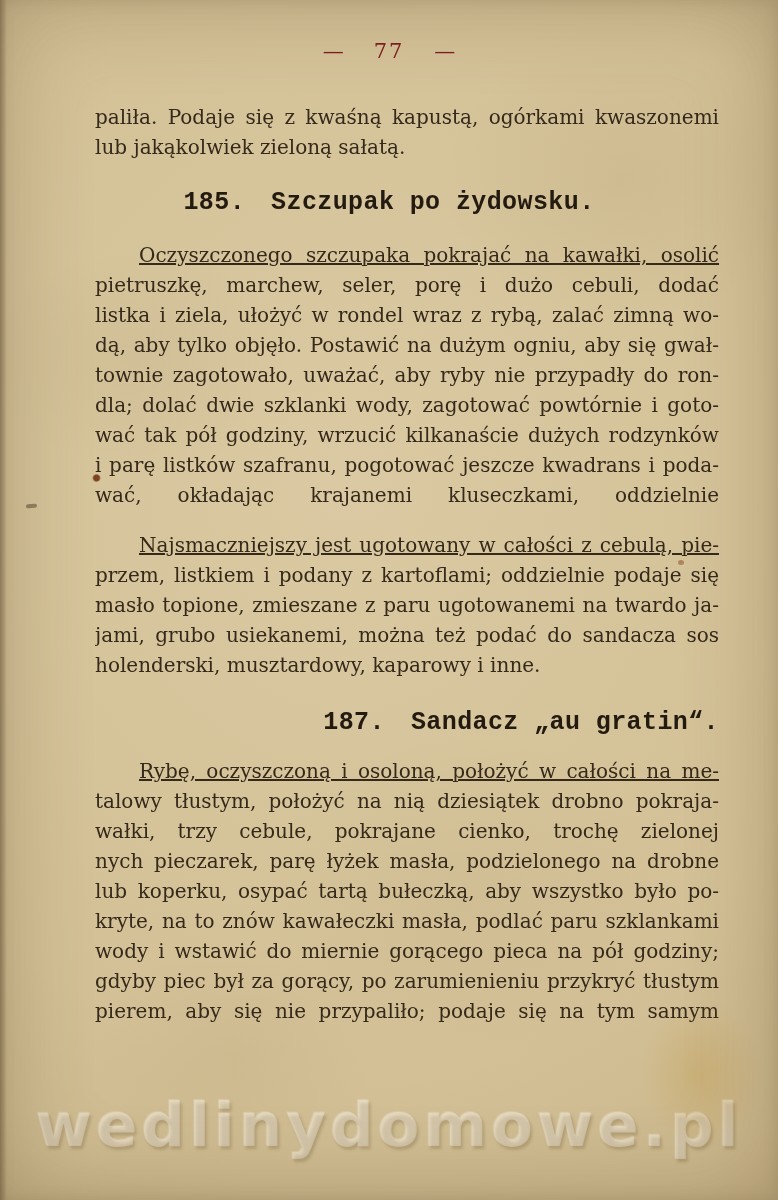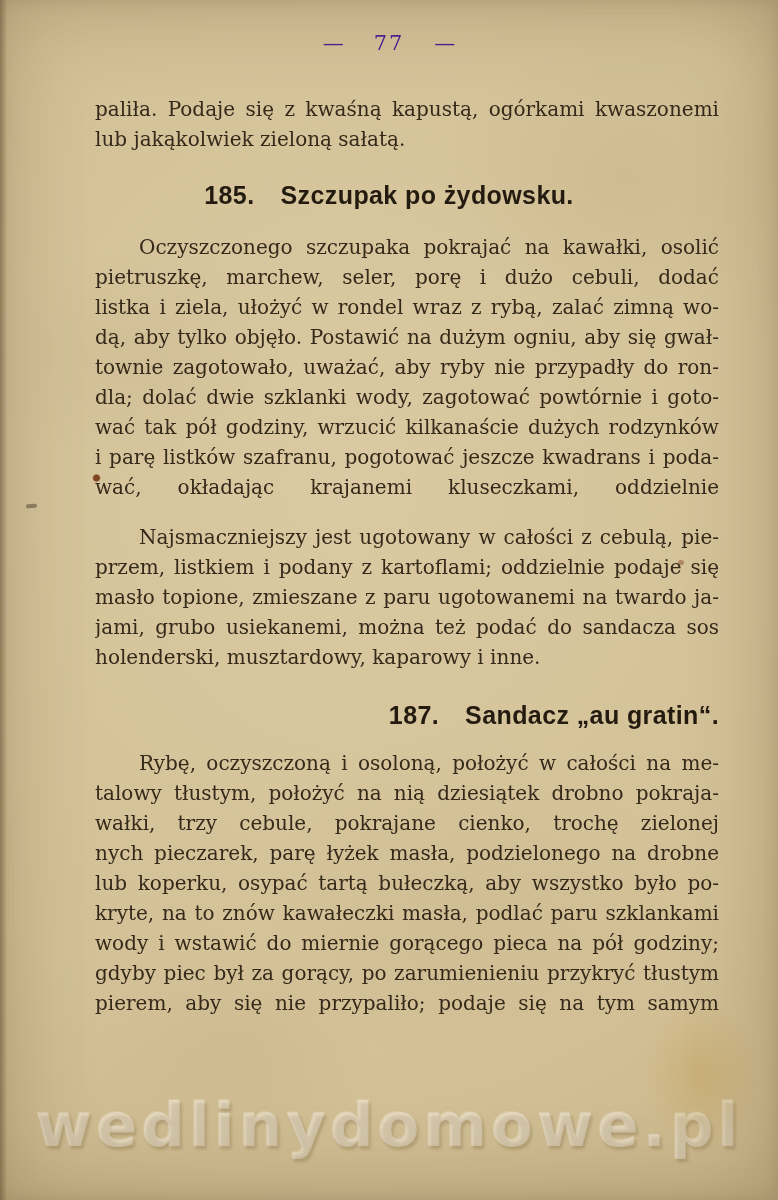--- a/index.html
+++ b/index.html
@@ -24,31 +24,31 @@
     position:absolute; left:0; top:0; bottom:0; width:7px; pointer-events:none;
     background:linear-gradient(to right, rgba(62,45,22,.38), rgba(62,45,22,0));
   }
 
   .text-block {
     position:relative; width:660px; margin:0 auto;
     font-family:"DejaVu Serif", serif;
     color:#35291a; font-size:20px; line-height:30px;
   }
   .page-header {
-    padding-top:30px; text-align:center; line-height:26px;
-    font-size:21px; color:#4c1d95;
+    padding-top:38px; text-align:center; line-height:26px;
+    font-size:21px; color:#7f1d1d;
   }
   .pg-num { display:inline-block; margin:0 30px; letter-spacing:2px; font-weight:500; }
 
   .line { text-align:justify; text-align-last:justify; height:30px; overflow:hidden;margin-left:36px; }
   .line.short { text-align-last:left; }
-  .line.indent { padding-left:44px; }
+  .line.indent { padding-left:44px;text-decoration:underline; }
 
   .heading {
-    text-align:center; font-family:Liberation Sans, sans-serif; font-weight:bold;
+    text-align:center; font-family:Liberation Mono, monospace; font-weight:bold;
     font-size:25px; color:#241b10; line-height:30px; letter-spacing:.4px;
   }
   .h-num { margin-right:26px; }
 
   .b-para-intro { margin-top:38px; }
   .b-h-185     { margin-top:26px; }
   .b-para-185  { margin-top:22px; }
   .b-h-186     { margin-top:24px; }
   .b-para-186  { margin-top:20px; }
   .b-h-187     { margin-top:28px;text-align:right; }

